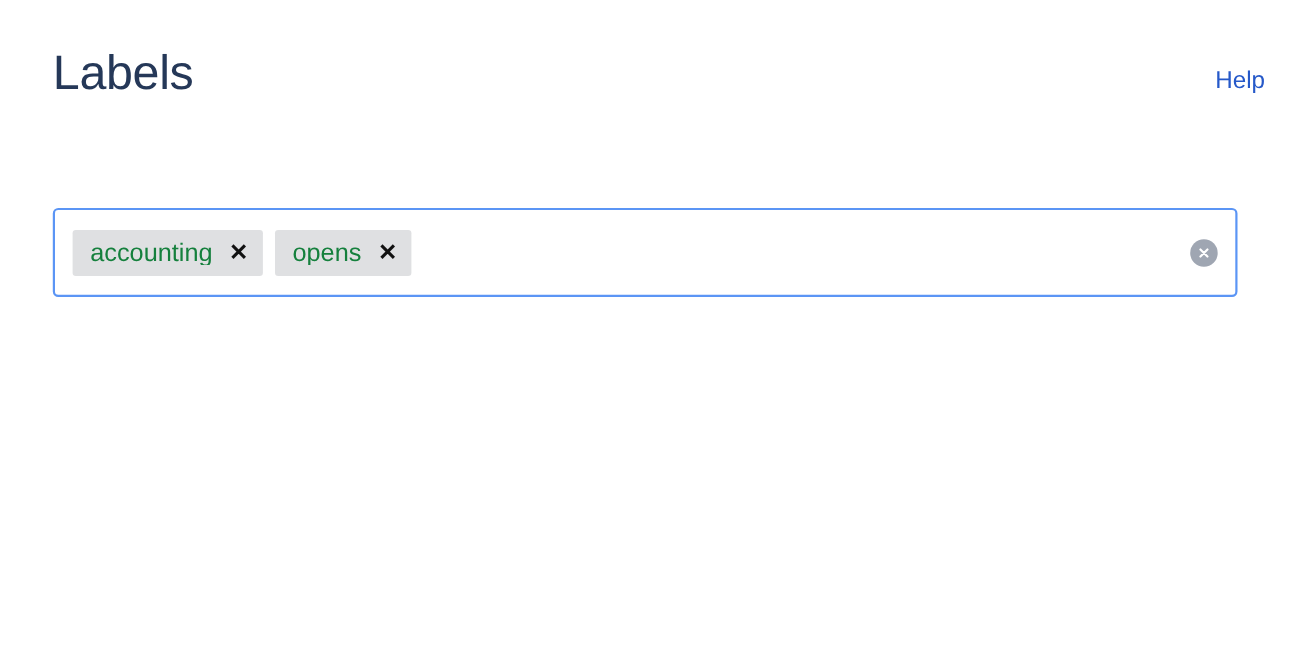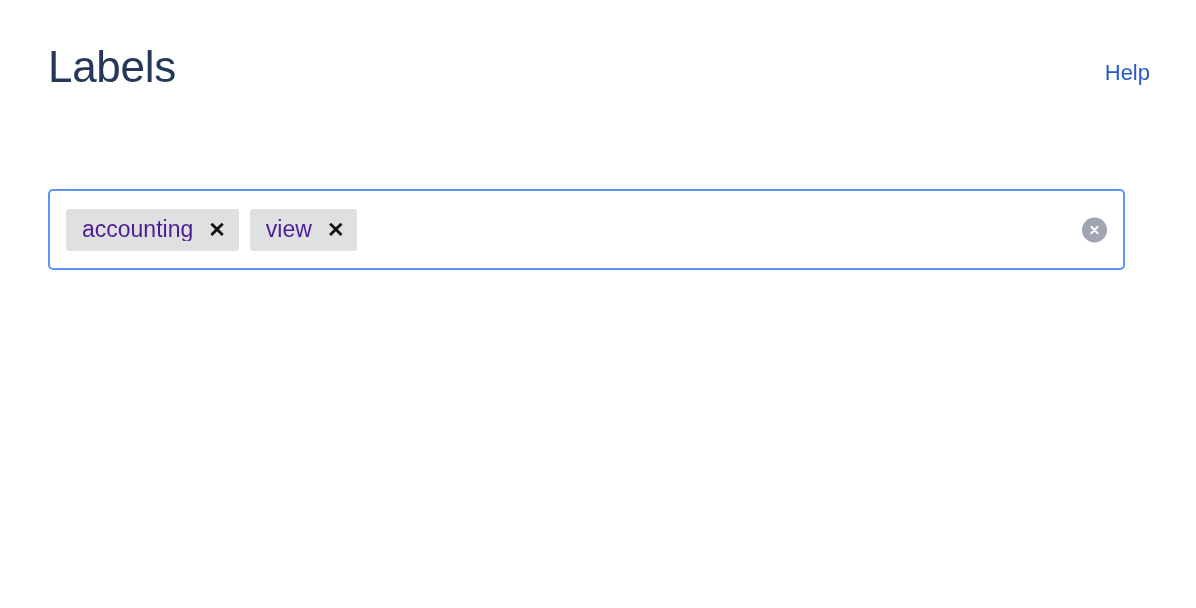--- a/index.html
+++ b/index.html
@@ -79,21 +79,21 @@
     background: #dfe0e2;
     border-radius: 3px;
     height: 42px;
     padding: 0 13px 0 16px;
     gap: 15px;
     max-width: 420px;
   }
 
   .chip-label {
     font-size: 23px;
-    color: #4c1d95;
+    color: #15803d;
     line-height: 1;
     white-space: nowrap;
     overflow: hidden;
     text-overflow: ellipsis;
   }
 
   .chip-remove {
     font-size: 21px;
     font-weight: 700;
     color: #111111;
@@ -204,21 +204,21 @@
 
   <div class="tag-field-wrap">
     <div class="tag-field">
 
       <span class="chip">
         <span class="chip-label">accounting</span>
         <button class="chip-remove">✕</button>
       </span>
 
       <span class="chip">
-        <span class="chip-label">view</span>
+        <span class="chip-label">opens</span>
         <button class="chip-remove">✕</button>
       </span>
 
       <input class="tag-input" type="text" placeholder="" style="">
 
       <button class="clear-button">
         <svg width="15" height="15" viewBox="0 0 16 16" aria-hidden="true">
           <path d="M4.6 4.6 L11.4 11.4 M11.4 4.6 L4.6 11.4" stroke="#ffffff" stroke-width="2.1" stroke-linecap="round"></path>
         </svg>
       </button>

